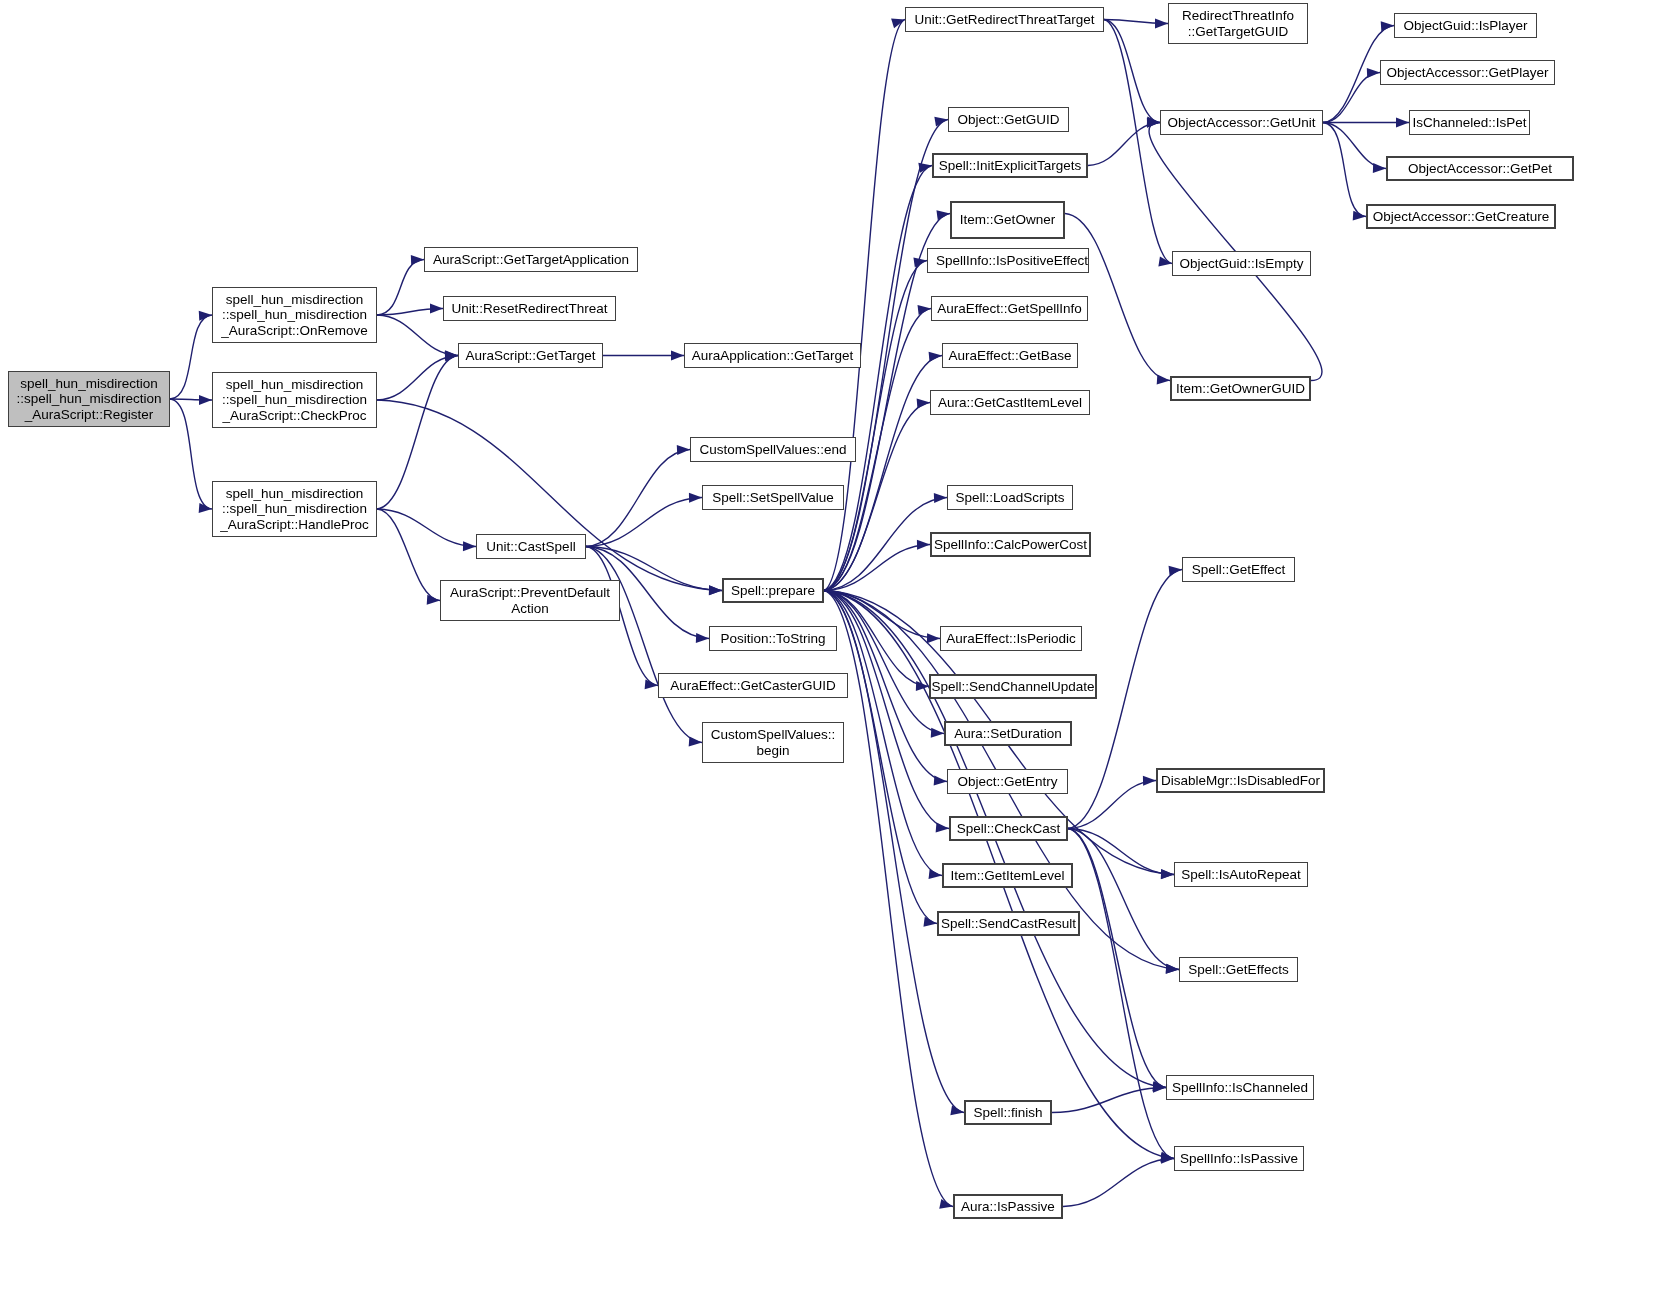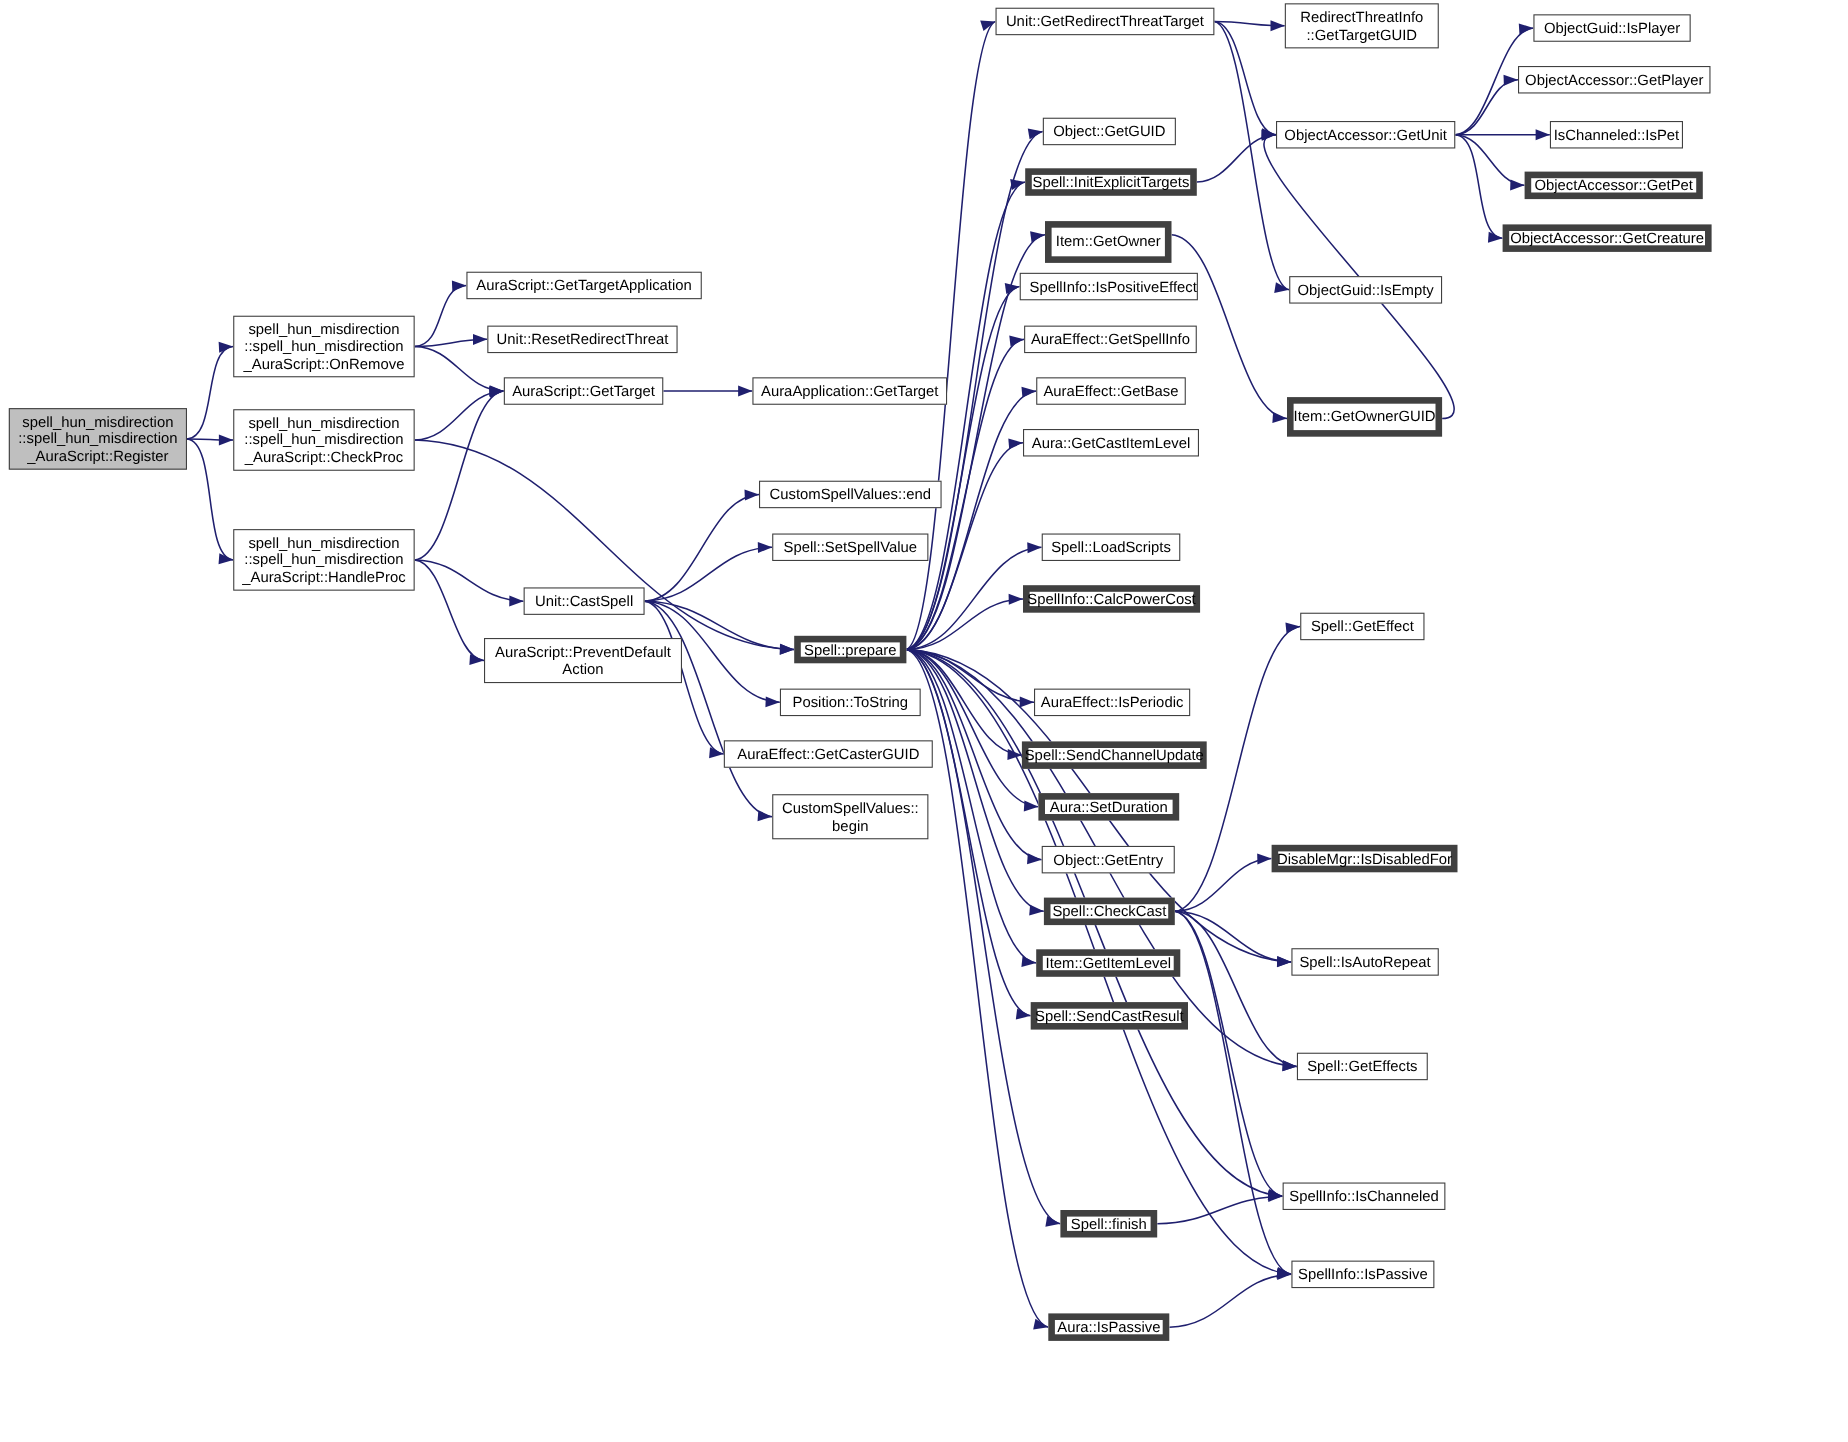--- a/index.html
+++ b/index.html
@@ -2,21 +2,21 @@
 <html><head>
 <meta charset="utf-8">
 <style>
   html,body{margin:0;padding:0;background:#ffffff;}
   body{font-family:"Liberation Sans","DejaVu Sans",sans-serif;}
   #canvas{position:relative;width:1680px;height:1311px;background:#fff;overflow:hidden;}
   svg#edges{position:absolute;left:0;top:0;width:1680px;height:1311px;}
   .node{position:absolute;box-sizing:border-box;display:flex;align-items:center;justify-content:center;
         text-align:center;background:#ffffff;border:1px solid #404040;font-size:13.5px;color:#000;
         line-height:1.12;padding:0 4px;white-space:pre-line;}
-  .node.red{border:6px solid #404040;}
+  .node.red{border:2px solid #404040;}
   .node.root{background:#bfbfbf;border:1px solid #404040;}
   .edge{fill:none;stroke:#1f1f6e;stroke-width:1.4;}
   .arrow{fill:#1f1f6e;stroke:none;}
 </style>
 </head>
 <body>
 
 <div id="canvas">
   <svg id="edges" viewBox="0 0 1680 1311">
       <path class="edge" d="M 170 399 C 198 397.32 184 316.68 212 315"></path>
@@ -183,26 +183,26 @@
       <div class="node" style="left: 947px; top: 769px; width: 121px; height: 25px;">Object::GetEntry</div>
       <div class="node red" style="left: 949px; top: 816px; width: 119px; height: 25px;">Spell::CheckCast</div>
       <div class="node red" style="left: 942px; top: 863px; width: 131px; height: 25px;">Item::GetItemLevel</div>
       <div class="node red" style="left: 937px; top: 911px; width: 143px; height: 25px;">Spell::SendCastResult</div>
       <div class="node red" style="left: 964px; top: 1100px; width: 88px; height: 25px;">Spell::finish</div>
       <div class="node red" style="left: 953px; top: 1194px; width: 110px; height: 25px;">Aura::IsPassive</div>
       <div class="node" style="left: 1168px; top: 3px; width: 140px; height: 41px;">RedirectThreatInfo
 ::GetTargetGUID</div>
       <div class="node" style="left: 1160px; top: 110px; width: 163px; height: 25px;">ObjectAccessor::GetUnit</div>
       <div class="node" style="left: 1172px; top: 251px; width: 139px; height: 25px;">ObjectGuid::IsEmpty</div>
-      <div class="node red" style="left: 1170px; top: 361px; width: 141px; height: 36px; text-align: center;">Item::GetOwnerGUID</div>
+      <div class="node red" style="left: 1170px; top: 376px; width: 141px; height: 25px; text-align: center;">Item::GetOwnerGUID</div>
       <div class="node" style="left: 1182px; top: 557px; width: 113px; height: 25px;">Spell::GetEffect</div>
       <div class="node red" style="left: 1156px; top: 768px; width: 169px; height: 25px;">DisableMgr::IsDisabledFor</div>
       <div class="node" style="left: 1174px; top: 862px; width: 134px; height: 25px;">Spell::IsAutoRepeat</div>
       <div class="node" style="left: 1179px; top: 957px; width: 119px; height: 25px;">Spell::GetEffects</div>
       <div class="node" style="left: 1166px; top: 1075px; width: 148px; height: 25px;">SpellInfo::IsChanneled</div>
       <div class="node" style="left: 1174px; top: 1146px; width: 130px; height: 25px;">SpellInfo::IsPassive</div>
       <div class="node" style="left: 1394px; top: 13px; width: 143px; height: 25px;">ObjectGuid::IsPlayer</div>
       <div class="node" style="left: 1380px; top: 60px; width: 175px; height: 25px;">ObjectAccessor::GetPlayer</div>
       <div class="node" style="left: 1409px; top: 110px; width: 121px; height: 25px;">IsChanneled::IsPet</div>
-      <div class="node red" style="left: 1386px; top: 156px; width: 162px; height: 25px;">ObjectAccessor::GetPet</div>
+      <div class="node red" style="left: 1386px; top: 156px; width: 188px; height: 25px;">ObjectAccessor::GetPet</div>
       <div class="node red" style="left: 1366px; top: 204px; width: 190px; height: 25px;">ObjectAccessor::GetCreature</div>
     </div>
 </div>
 
 </body></html>

